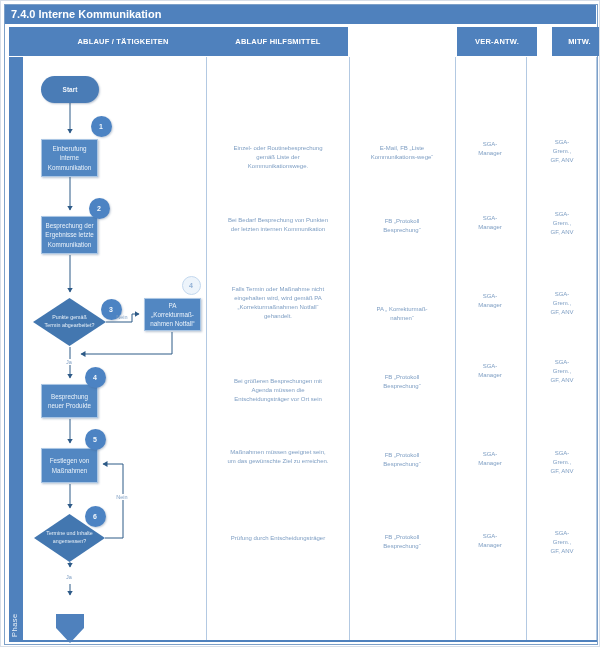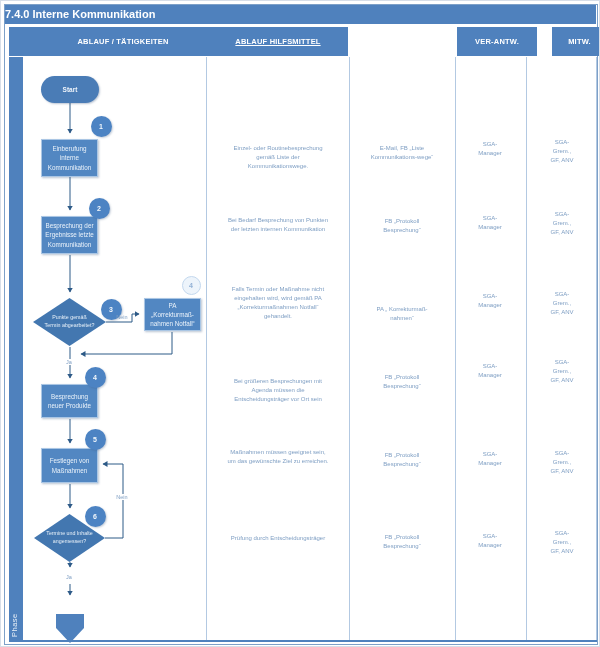--- a/index.html
+++ b/index.html
@@ -1,20 +1,20 @@
 <!DOCTYPE html>
 <html><head>
 <meta charset="utf-8">
 <style>
   html,body{margin:0;padding:0;background:#fff;}
   .stage{position:relative;width:600px;height:647px;background:#fff;overflow:hidden;
          font-family:"Liberation Sans",sans-serif;border:1px solid #d7dee8;box-sizing:border-box;}
   .page-border{position:absolute;left:3px;top:3px;width:592px;height:639px;border:1px solid #7da0c8;}
   .title-bar{position:absolute;left:4px;top:4px;width:591px;height:19px;background:#4f81bd;
-             color:#fff;font-size:11px;font-weight:bold;line-height:19px;box-sizing:border-box;}
+             color:#fff;font-size:11px;font-weight:bold;line-height:19px;padding-left:6px;box-sizing:border-box;}
   .hdr{position:absolute;top:26px;height:29px;background:#4f81bd;color:#fff;font-size:7.5px;
        font-weight:bold;display:flex;align-items:center;justify-content:center;text-align:center;letter-spacing:.2px;}
   .vsep{position:absolute;top:56px;height:583px;width:1px;background:#b3c9e2;}
   .table-right{position:absolute;left:595px;top:56px;width:1px;height:583px;background:#b3c9e2;}
   .table-bottom{position:absolute;left:8px;top:639px;width:588px;height:2px;background:#4f81bd;}
   .phase-bar{position:absolute;left:8px;top:56px;width:14px;height:583px;background:#4f81bd;}
   .phase-label{position:absolute;left:9px;top:636px;width:58px;height:12px;color:#eaf1f8;font-size:7.5px;
                transform:rotate(-90deg);transform-origin:0 0;letter-spacing:.5px;}
   .flow-svg{position:absolute;left:0;top:0;z-index:1;}
   .oval{position:absolute;left:40px;top:75px;width:58px;height:27px;border-radius:14px;background:#4a7cb6;
@@ -38,21 +38,21 @@
 </style>
 </head>
 <body>
 
 <div class="stage">
   <div class="page-border"></div>
 
   <div class="title-bar">7.4.0 Interne Kommunikation</div>
 
   <div class="hdr" style="left:8px;width:228px;">ABLAUF / TÄTIGKEITEN</div>
-  <div class="hdr" style="left:207px;width:140px;text-decoration:underline;">ABLAUF HILFSMITTEL</div>
+  <div class="hdr" style="left:207px;width:140px;">ABLAUF HILFSMITTEL</div>
   <div class="hdr" style="left:456px;width:80px;">VER-ANTW.</div>
   <div class="hdr" style="left:551px;width:55px;">MITW.</div>
 
   <div class="vsep" style="left:205px;"></div>
   <div class="vsep" style="left:348px;"></div>
   <div class="vsep" style="left:454px;"></div>
   <div class="vsep" style="left:525px;"></div>
   <div class="table-right"></div>
   <div class="table-bottom"></div>
 

